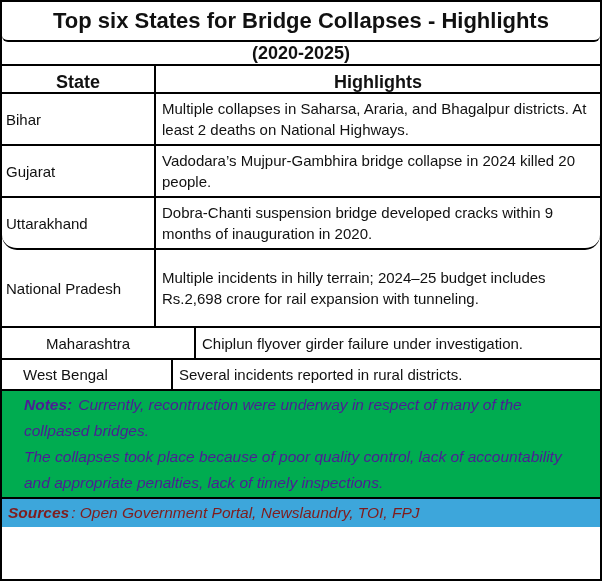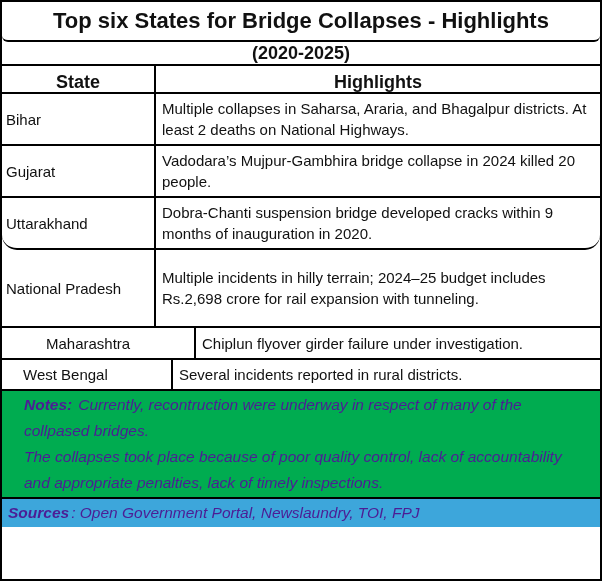--- a/index.html
+++ b/index.html
@@ -34,21 +34,21 @@
     flex-direction:column;justify-content:center;
     font-style:italic;font-size:15.5px;line-height:26px;
     color:#4c1d95;padding:2px 22px;
   }
   .notes-row{height:108px;}
   .experts-row{height:52px;}
   .bold-label{font-weight:bold;margin-right:6px;}
   .sources-row{
     height:28px;border-bottom:none;background:#3DA6DB;
     align-items:center;font-style:italic;font-size:15.5px;
-    color:#4c1d95;padding:12px 6px;
+    color:#7f1d1d;padding:12px 6px;
   }
   .sources-row .bold-label{margin-right:2px;}
 </style>
 </head>
 <body>
 
 <div class="sheet">
 
   <div class="row title-row">
     <span class="title-text">Top six States for Bridge Collapses - Highlights</span>

